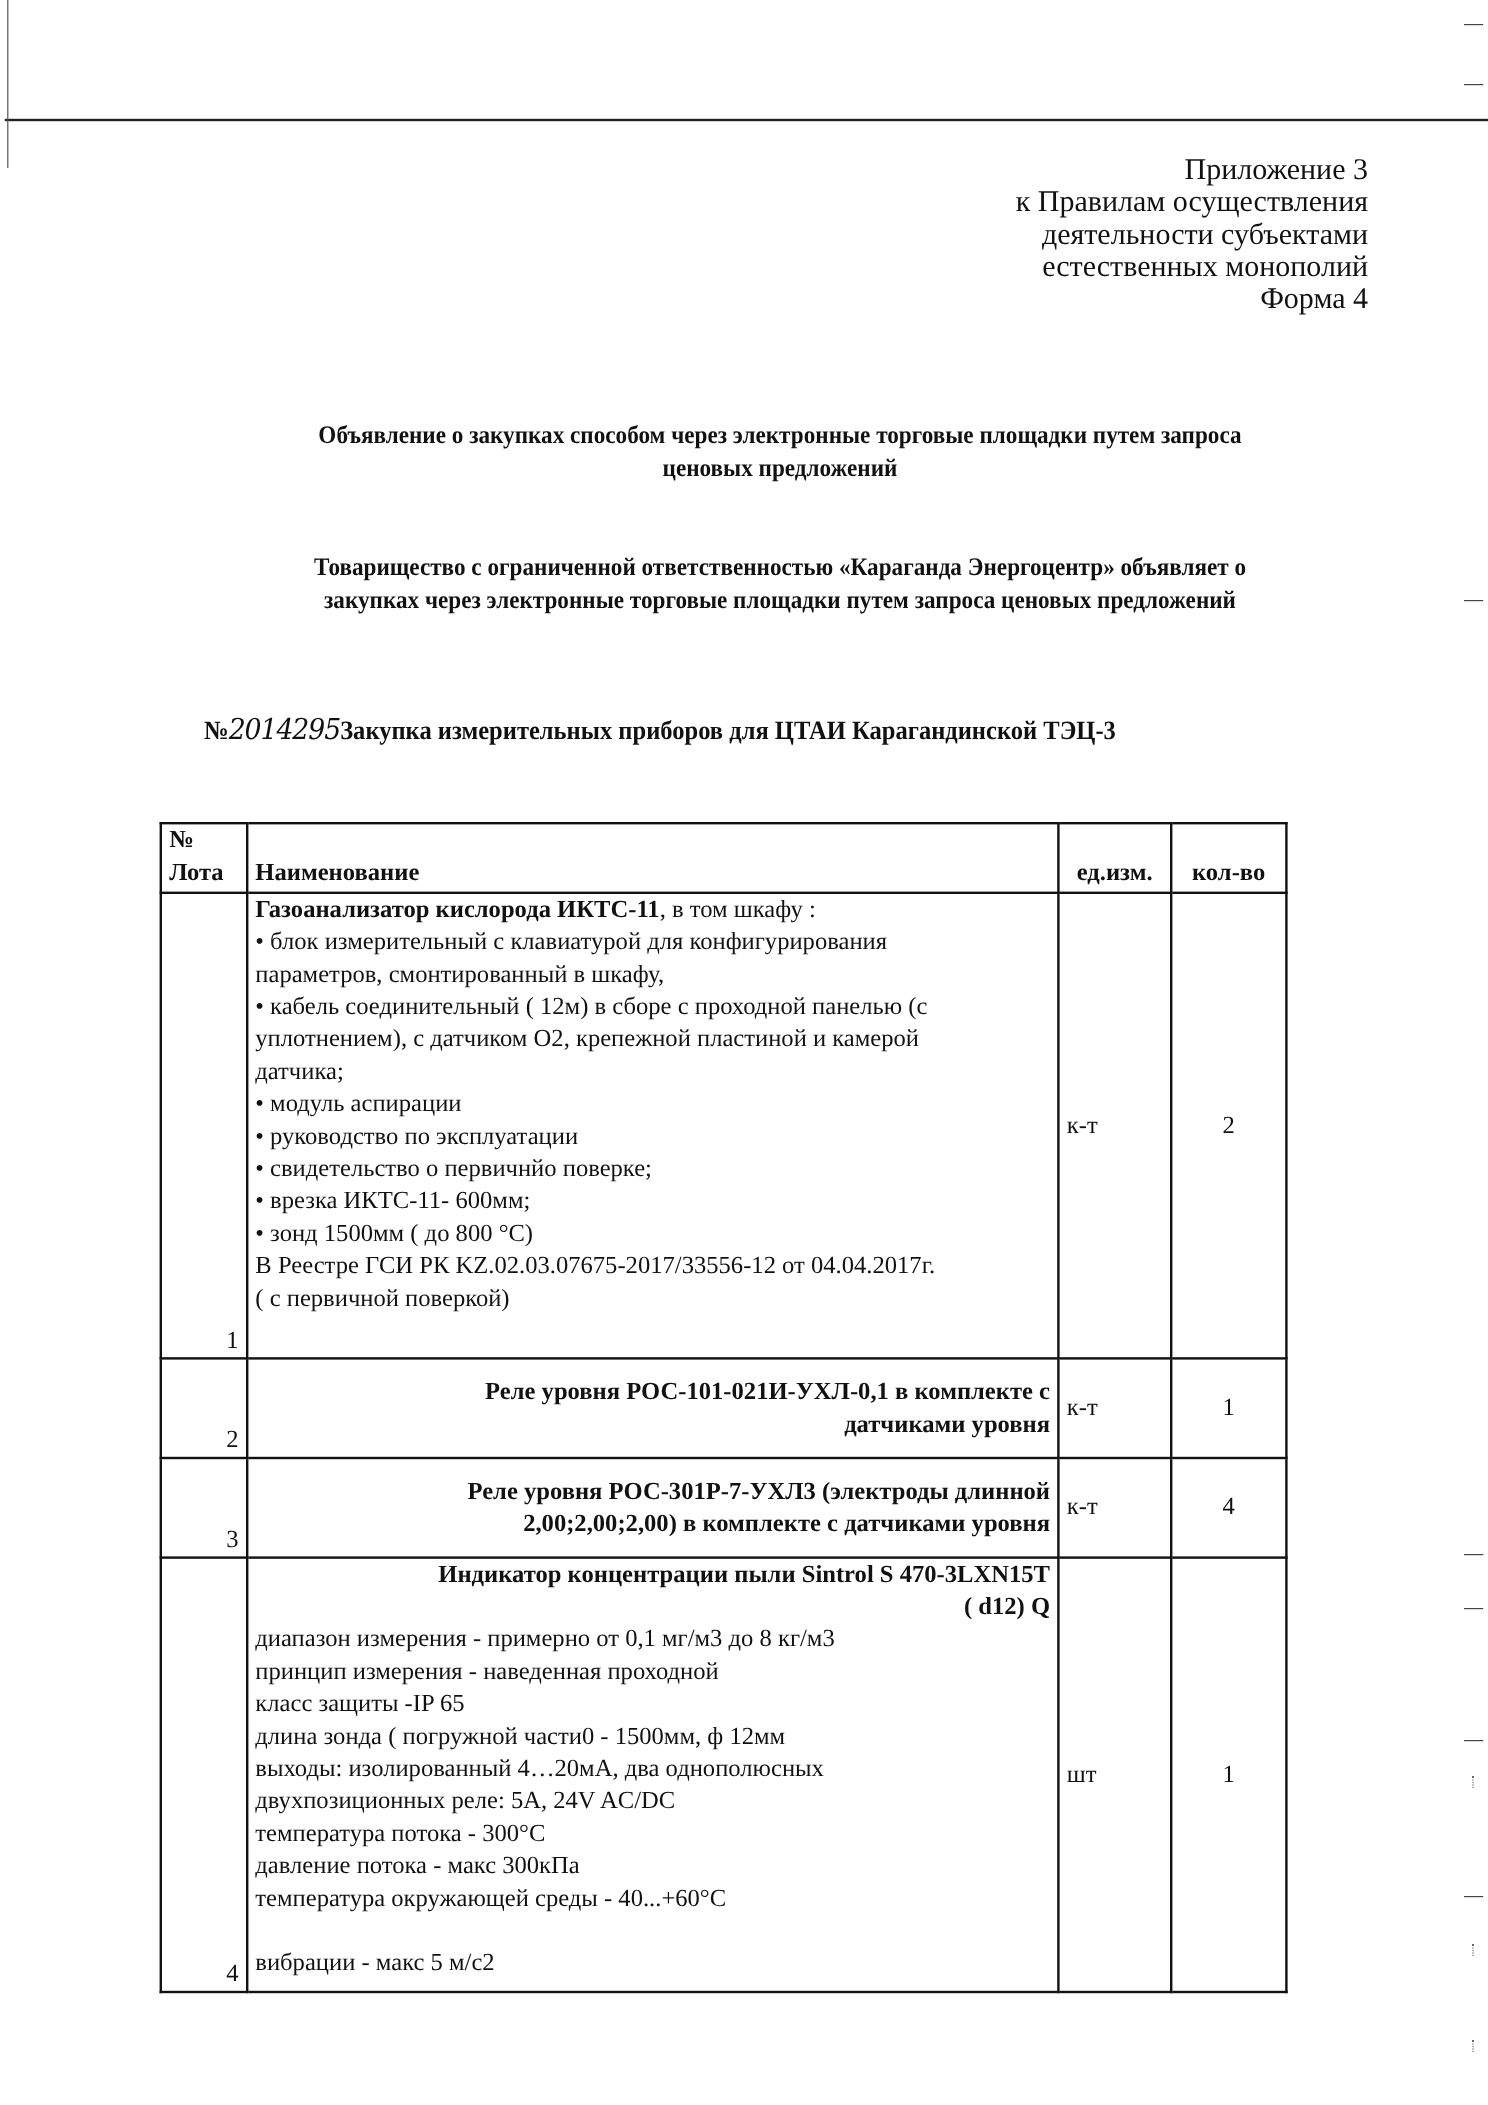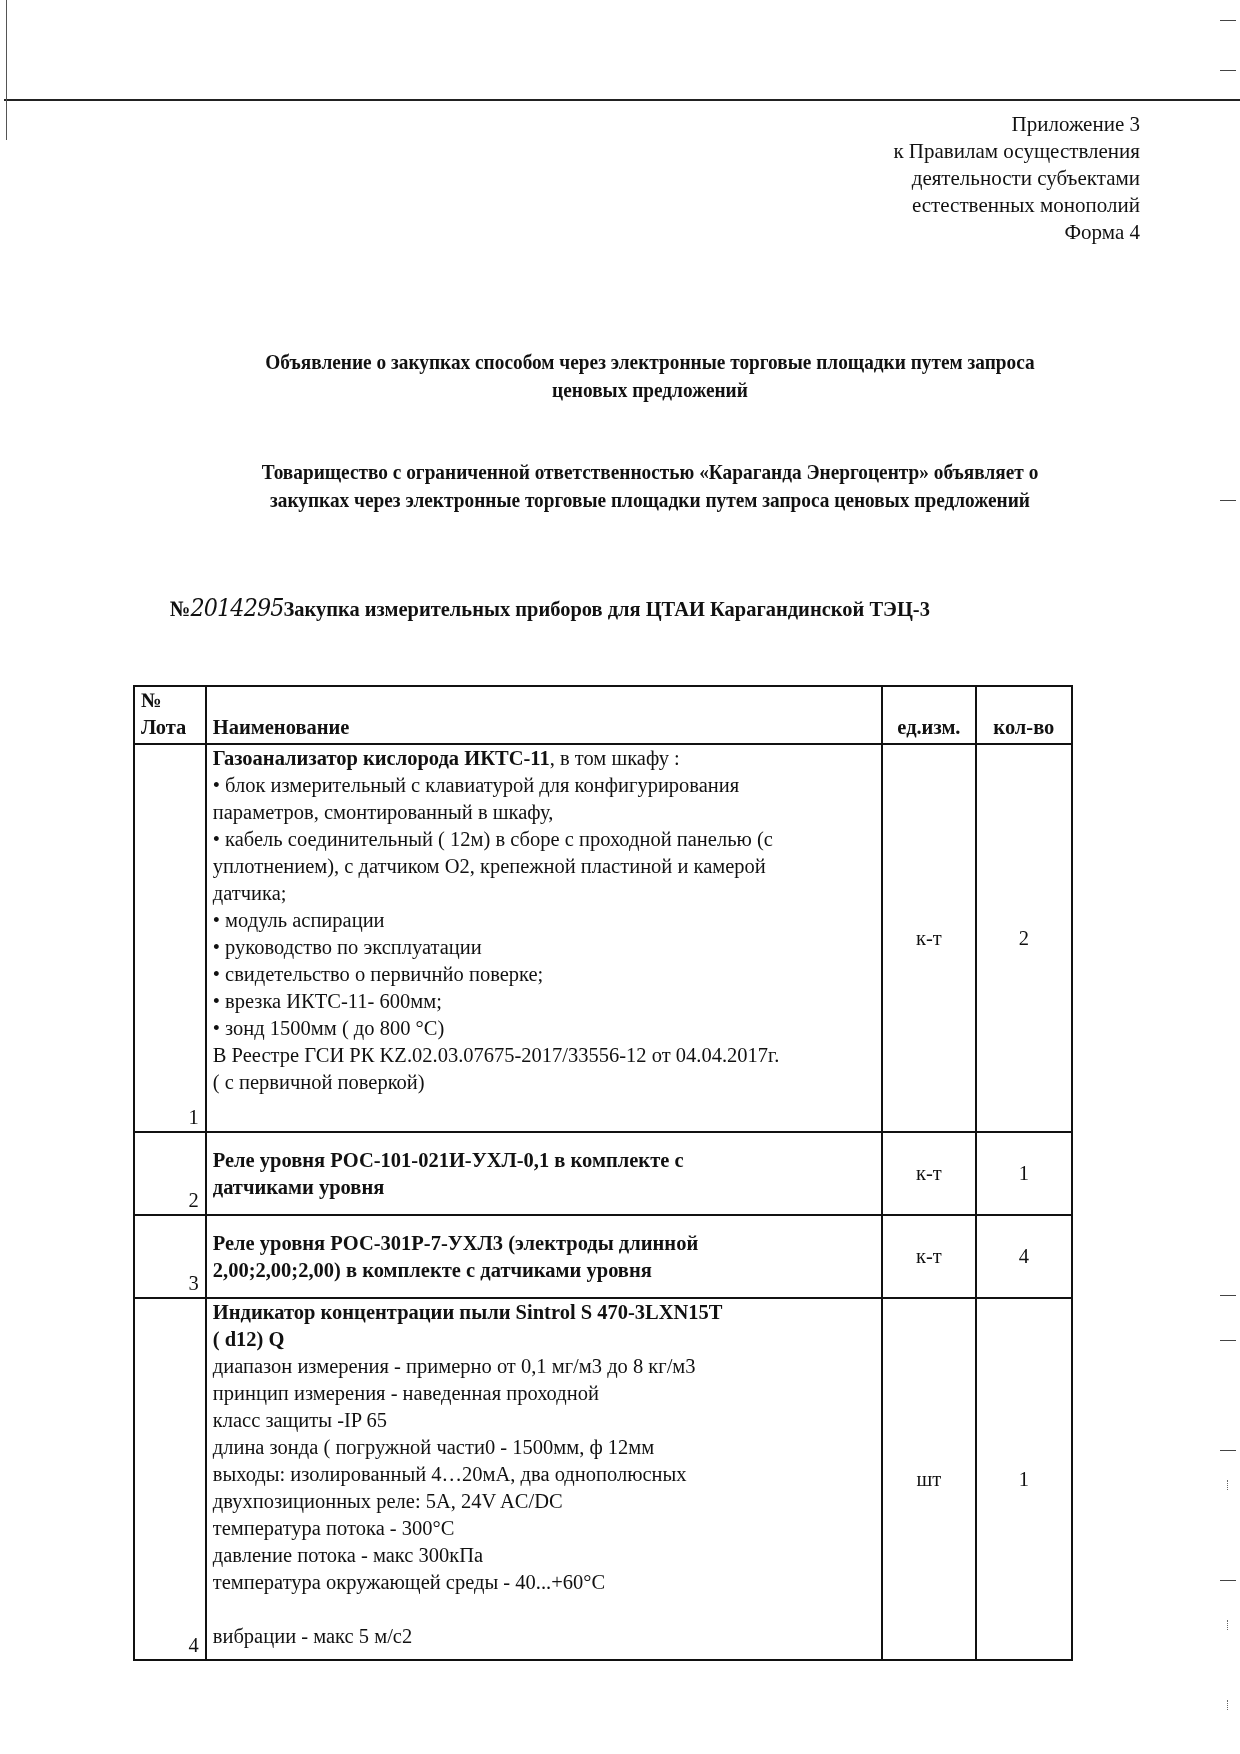--- a/index.html
+++ b/index.html
@@ -6,22 +6,22 @@
   body {
     width: 1240px; height: 1754px; position: relative; overflow: hidden;
     font-family: "Liberation Serif", "DejaVu Serif", serif; color: #111;
   }
   .topline { position: absolute; left: 4px; right: 0; top: 99px; height: 2px; background: #222; }
   .leftline { position: absolute; left: 6px; top: 0; width: 1px; height: 140px; background: #555; }
   .margin-mark { position: absolute; right: 4px; width: 16px; height: 1px; background: #444; }
   .margin-dots { position: absolute; right: 8px; width: 4px; height: 10px; border-left: 1px dotted #666; }
 
   .appendix {
-    position: absolute; right: 100px; top: 111px; text-align: right;
-    font-size: 21px; line-height: 27px;
+    position: absolute; right: 100px; top: 128px; text-align: right;
+    font-size: 25px; line-height: 27px;
   }
   .appendix .u { }
 
   .title1 {
     position: absolute; left: 150px; width: 1000px; top: 348px; text-align: center;
     font-weight: bold; font-size: 21px; line-height: 28px; transform: scaleX(0.92);
   }
   .title2 {
     position: absolute; left: 150px; width: 1000px; top: 458px; text-align: center;
     font-weight: bold; font-size: 21px; line-height: 28px; transform: scaleX(0.92);
@@ -35,25 +35,25 @@
   table.items {
     position: absolute; left: 133px; top: 685px; width: 940px;
     border-collapse: collapse; font-size: 20.5px; line-height: 27px;
   }
   table.items td, table.items th {
     border: 2px solid #111; padding: 0 6px; vertical-align: middle;
   }
   table.items th { font-weight: bold; vertical-align: bottom; text-align: left; padding-bottom: 2px; }
   .c-lot { width: 58px; text-align: right !important; vertical-align: bottom !important; }
   .c-name { width: 664px; vertical-align: top !important; }
-  .c-unit { width: 80px; text-align: center; }
+  .c-unit { width: 80px; text-align: left; }
   .c-qty { width: 83px; text-align: center !important; }
   th.c-unit, th.c-qty { text-align: center !important; }
   .line { display: block; white-space: nowrap; }
-  .b { font-weight: bold; }
+  .b { font-weight: bold; text-align: right; }
 </style>
 </head>
 <body>
 
 <div class="topline"></div>
 <div class="leftline"></div>
 <div class="margin-mark" style="top:20px"></div>
 <div class="margin-mark" style="top:70px"></div>
 <div class="margin-mark" style="top:500px"></div>
 <div class="margin-mark" style="top:1295px"></div>

